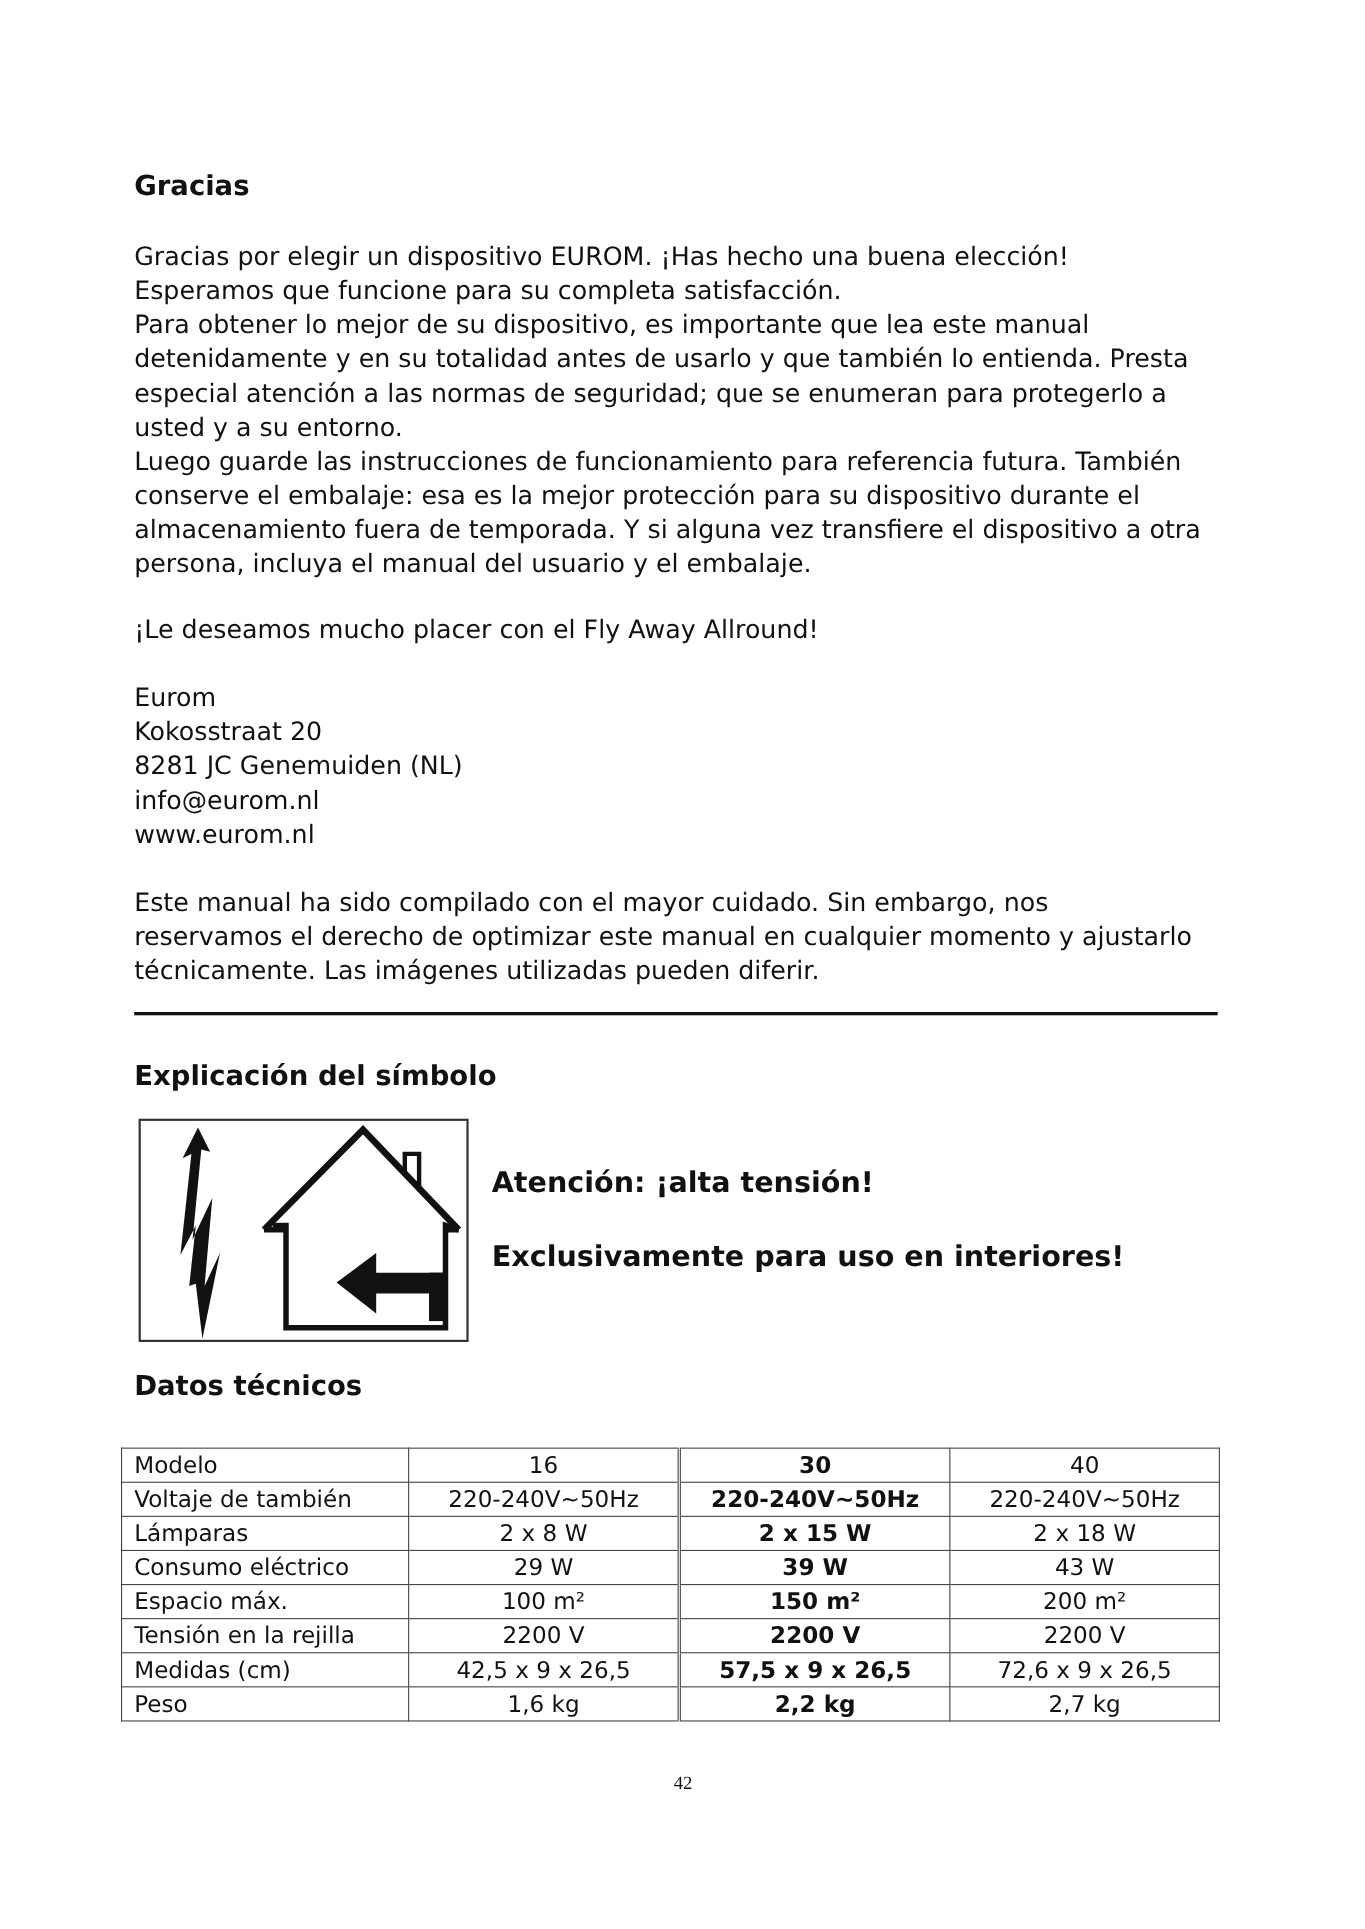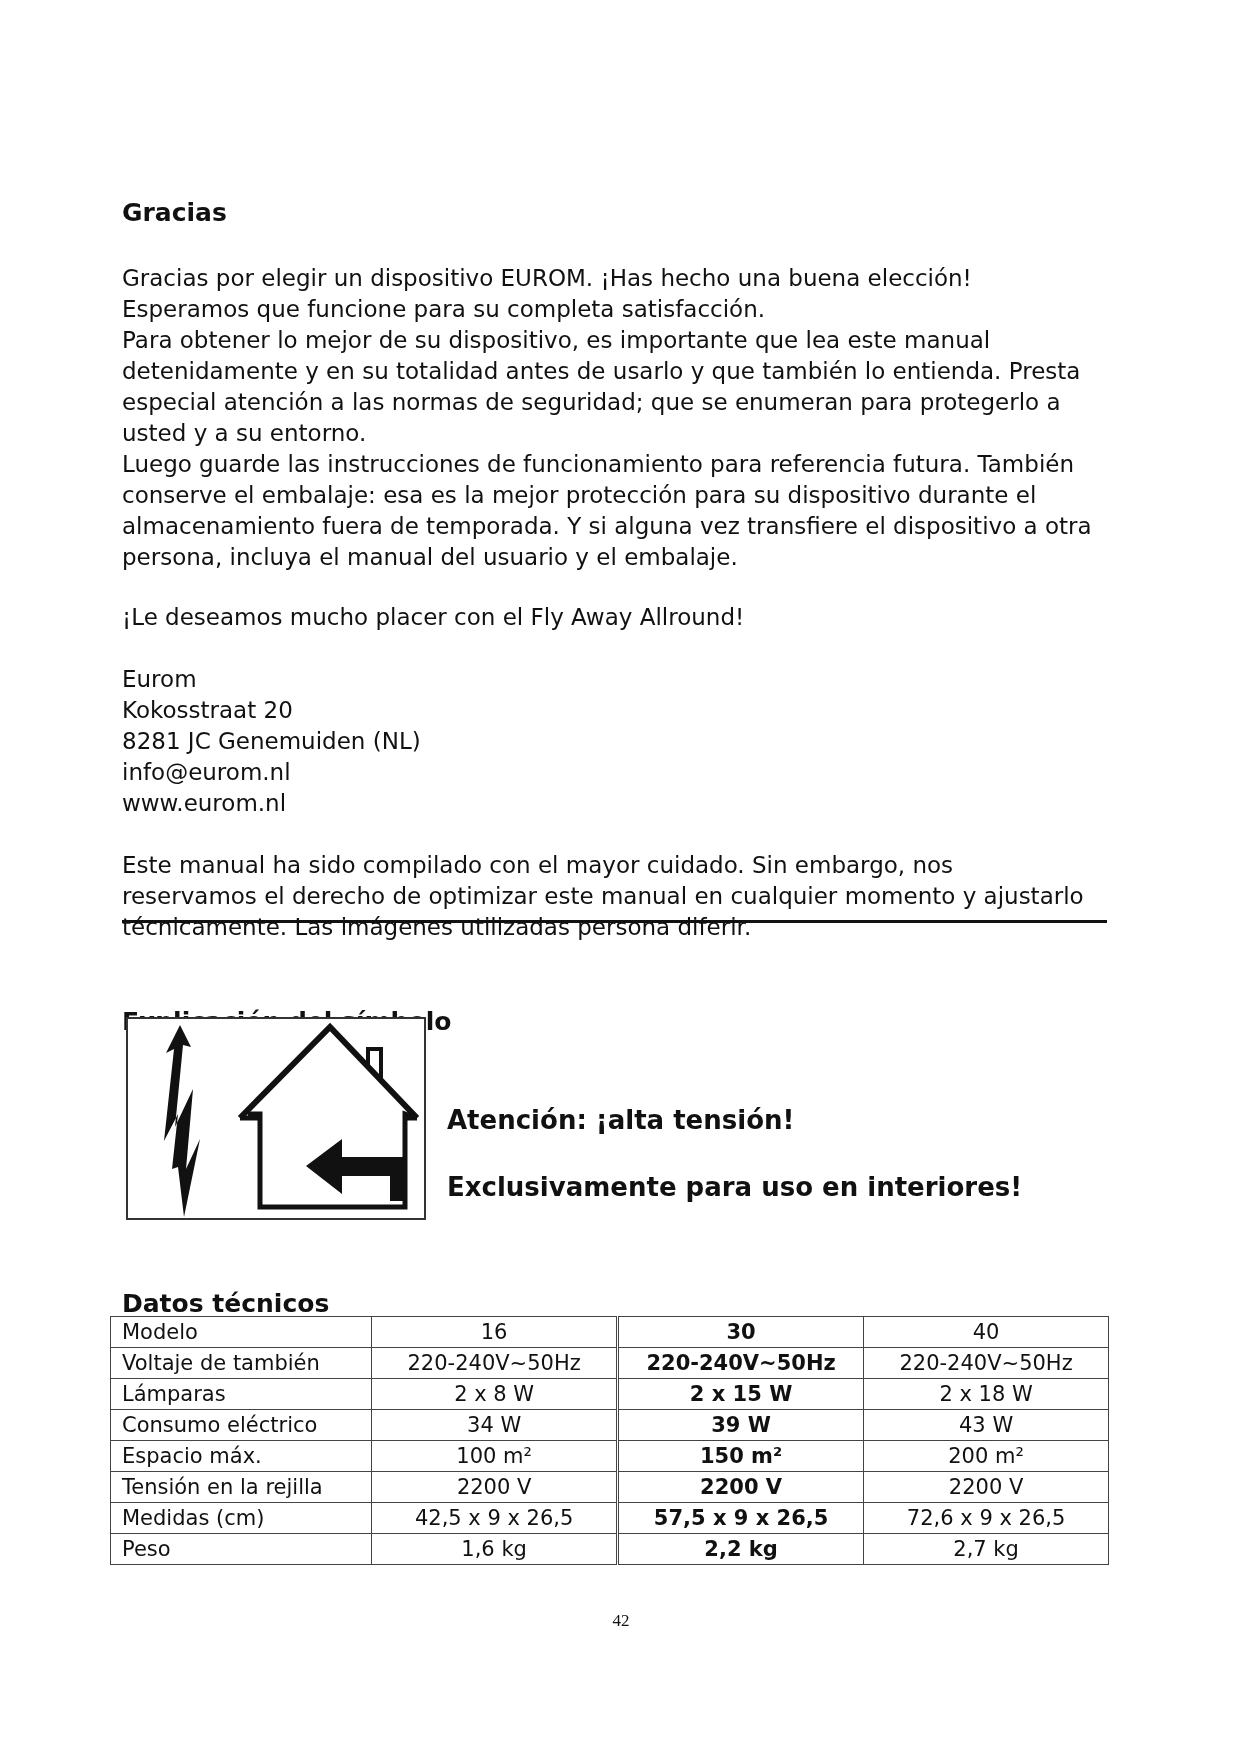--- a/index.html
+++ b/index.html
@@ -1,20 +1,20 @@
 <!DOCTYPE html>
 <html><head>
   <meta charset="utf-8">
   <style>
     html, body { margin: 0; padding: 0; background: #ffffff; }
     body {
       width: 1241px; height: 1754px; position: relative; overflow: hidden;
       font-family: "DejaVu Sans", sans-serif; color: #111111;
     }
-    .abs { position: absolute; margin-top: 44px; }
+    .abs { position: absolute; }
     .h1 { font-weight: bold; font-size: 25px; line-height: 30px; white-space: nowrap; }
     .body-text { font-size: 23px; line-height: 31px; }
     .line { display: block; white-space: nowrap; height: 31px; }
     .rule { position: absolute; left: 122px; width: 985px; top: 920px; height: 3px; background: #111; }
     .symbol-box {
       position: absolute; left: 126px; top: 1017px; width: 300px; height: 203px;
       border: 2px solid #333; box-sizing: border-box; background: #fff;
     }
     .symbol-box svg { position: absolute; left: 0; top: 0; }
     .notice { font-weight: bold; font-size: 26px; white-space: nowrap; }
@@ -62,21 +62,21 @@
   <span class="line">Eurom</span>
   <span class="line">Kokosstraat 20</span>
   <span class="line">8281 JC Genemuiden (NL)</span>
   <span class="line">info@eurom.nl</span>
   <span class="line">www.eurom.nl</span>
 </div>
 
 <div class="abs body-text" style="left:122px; top:806px;">
   <span class="line">Este manual ha sido compilado con el mayor cuidado. Sin embargo, nos</span>
   <span class="line">reservamos el derecho de optimizar este manual en cualquier momento y ajustarlo</span>
-  <span class="line">técnicamente. Las imágenes utilizadas persona diferir.</span>
+  <span class="line">técnicamente. Las imágenes utilizadas pueden diferir.</span>
 </div>
 
 <div class="rule"></div>
 
 <div class="abs h1" style="left:122px; top:963px;">Explicación del símbolo</div>
 
 <div class="symbol-box">
   <svg width="300" height="203" viewBox="0 0 300 203" xmlns="http://www.w3.org/2000/svg">
     <g>
       <polygon points="52,6 63,28 55,26 47,108 65,70 58,150 72,120 56,198 50,148 44,150 50,95 36,122 46,30 38,34" fill="#111"></polygon>
@@ -113,21 +113,21 @@
       <td class="val c3">220-240V~50Hz</td>
     </tr>
     <tr>
       <td class="label">Lámparas</td>
       <td class="val c1">2 x 8 W</td>
       <td class="val c2">2 x 15 W</td>
       <td class="val c3">2 x 18 W</td>
     </tr>
     <tr>
       <td class="label">Consumo eléctrico</td>
-      <td class="val c1">34 W</td>
+      <td class="val c1">29 W</td>
       <td class="val c2">39 W</td>
       <td class="val c3">43 W</td>
     </tr>
     <tr>
       <td class="label">Espacio máx.</td>
       <td class="val c1">100 m²</td>
       <td class="val c2">150 m²</td>
       <td class="val c3">200 m²</td>
     </tr>
     <tr>

